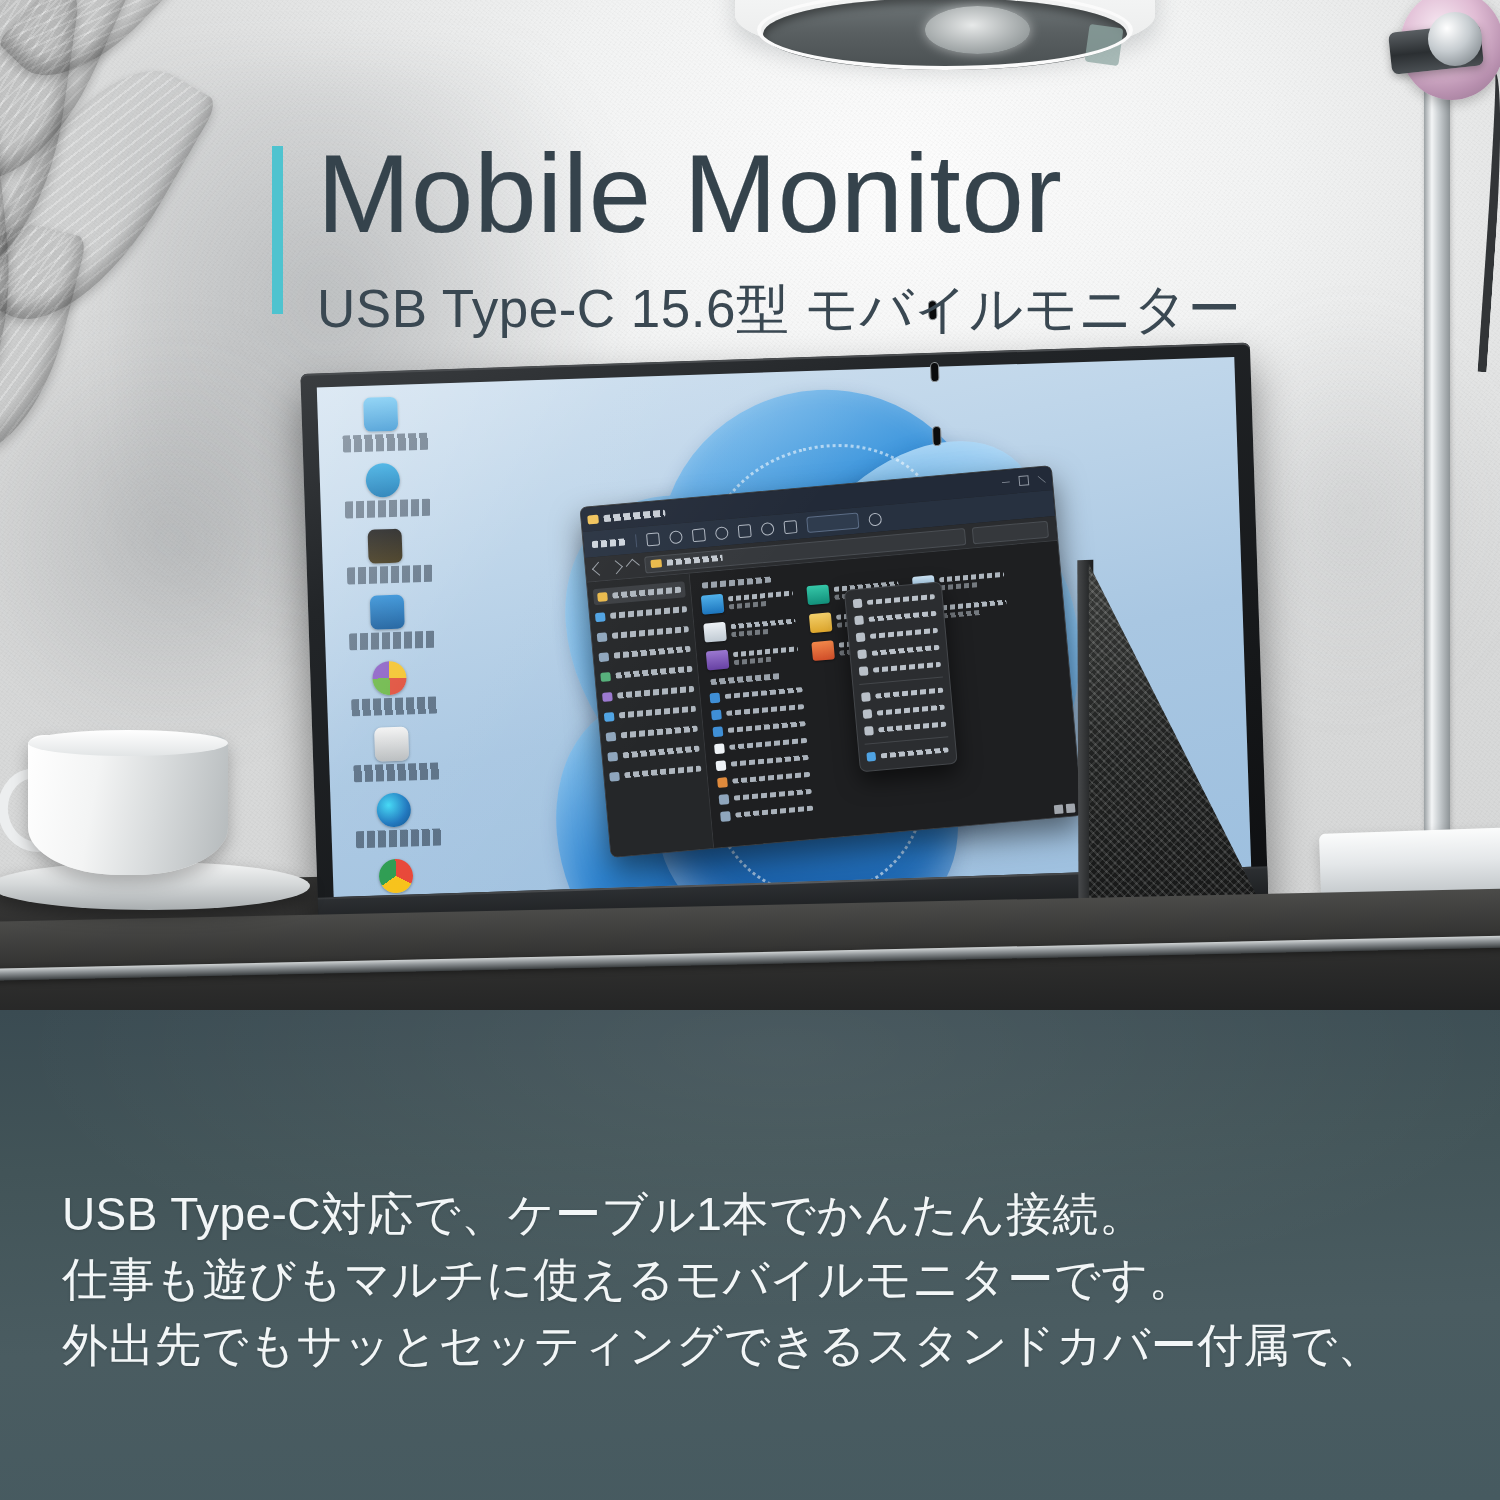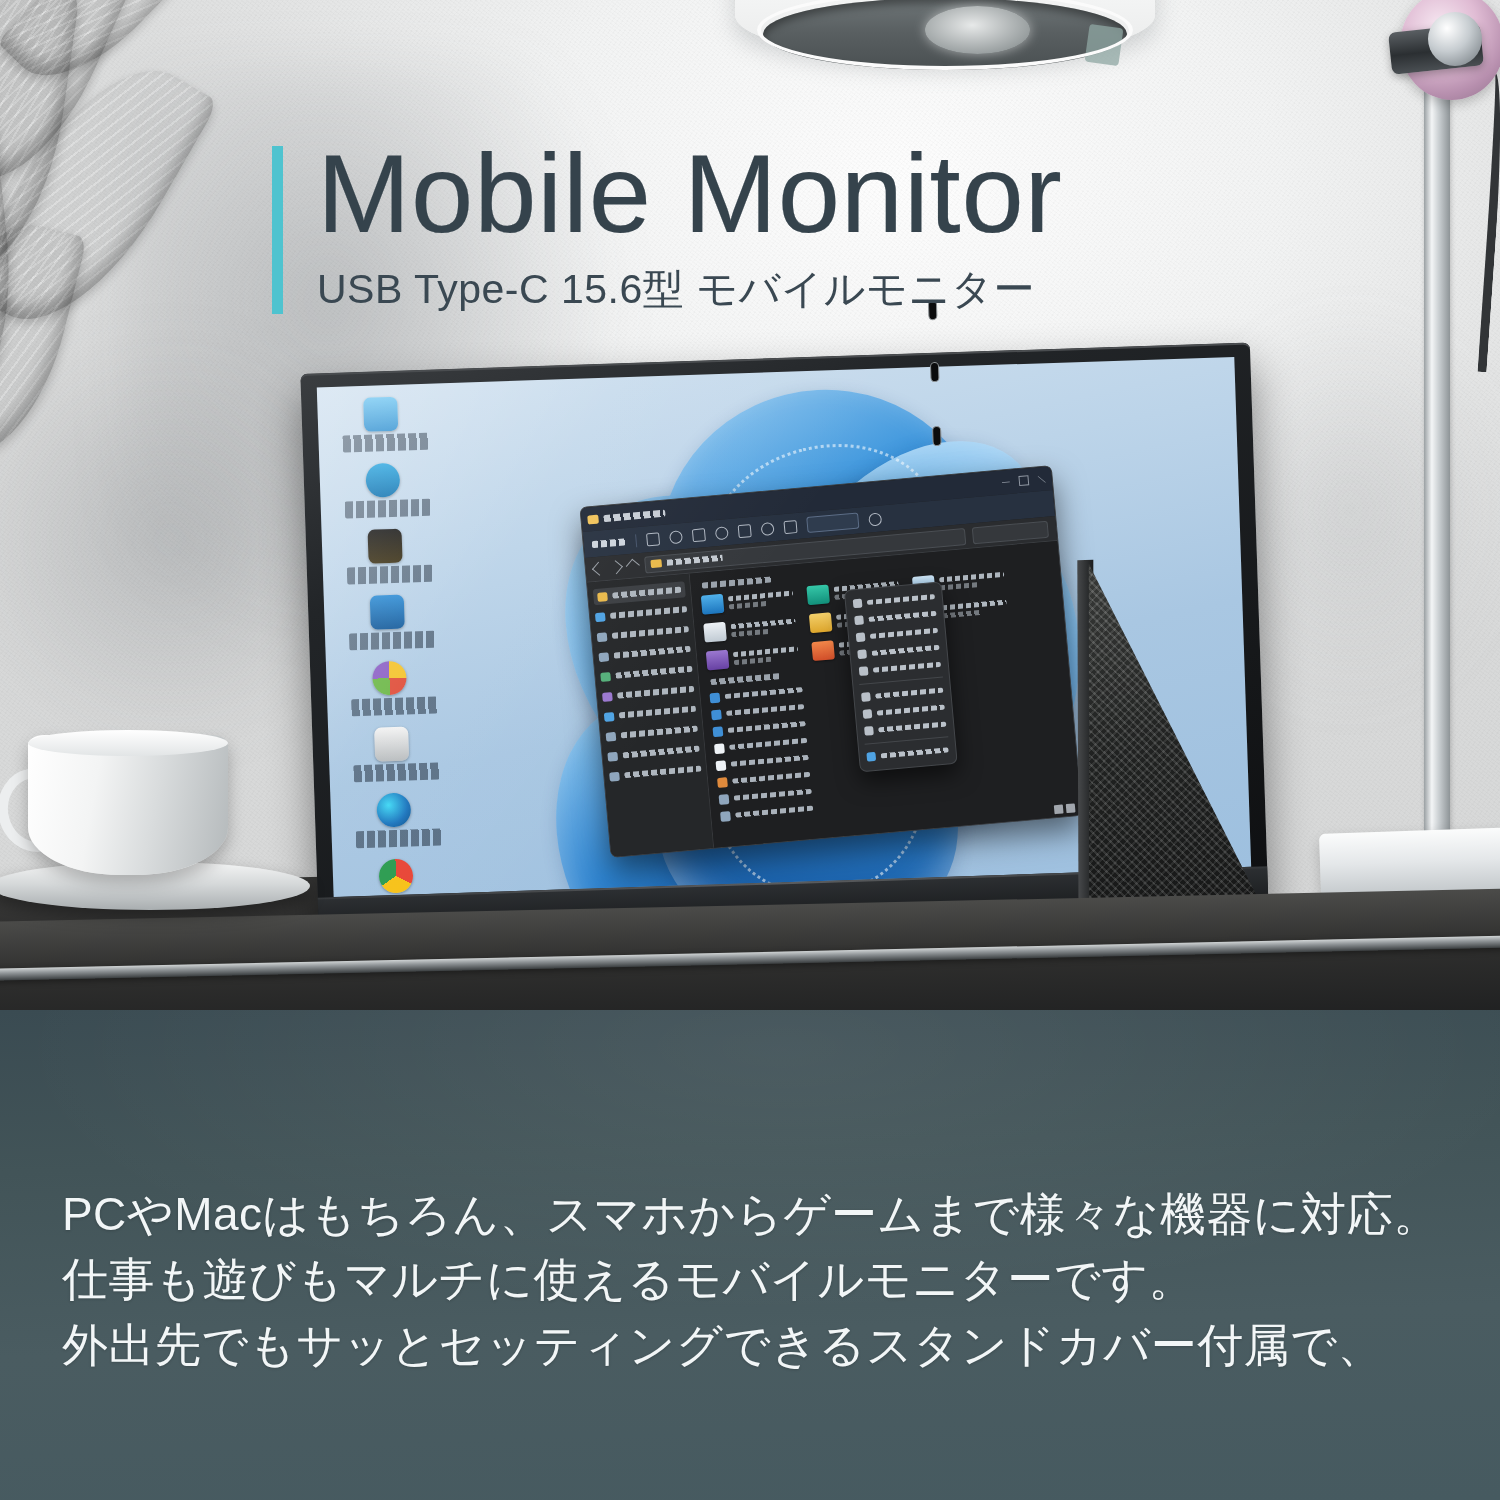--- a/index.html
+++ b/index.html
@@ -252,21 +252,21 @@
     box-shadow:0 14px 28px rgba(0,0,0,.40);}
   .stand-edge{position:absolute;left:1078px;top:560px;width:16px;height:404px;
     background:linear-gradient(90deg,#47494b,#1b1d1e);transform:rotate(-1.2deg) skewX(-1deg);}
 
   
   .titlewrap{position:absolute;left:272px;top:140px;display:flex;gap:34px;align-items:flex-start;}
   .accent{width:11px;height:168px;background:#4FC3CF;flex:none;margin-top:6px;}
   .maintitle{font-size:112px;line-height:.96;font-weight:300;color:#35434c;
     letter-spacing:.8px;font-family:"Liberation Sans","DejaVu Sans",sans-serif;
     -webkit-text-stroke:0.2px #35434c;}
-  .subtitle{margin-top:14px;font-size:41px;color:#3a4852;font-weight:400;letter-spacing:.5px;}
+  .subtitle{margin-top:26px;font-size:53px;color:#3a4852;font-weight:400;letter-spacing:.5px;}
 
   
   .bottom{position:absolute;left:0;top:1010px;width:1500px;height:490px;
     background:linear-gradient(178deg,#3a4b52 0%,#425458 30%,#4a5c61 64%,#465a60 100%);}
   .bottom-sheen{position:absolute;left:0;top:0;width:1500px;height:490px;
     background:radial-gradient(ellipse 1100px 380px at 52% 8%, rgba(255,255,255,.07), rgba(255,255,255,0) 70%);}
   .headline{position:absolute;left:64px;top:56px;font-size:92px;font-weight:700;color:#ffffff;
     letter-spacing:2px;line-height:1;text-shadow:0 2px 5px rgba(0,0,0,.20);}
   .body-copy{position:absolute;left:62px;top:172px;color:#f2f6f7;font-size:46px;line-height:1.42;
     font-weight:400;letter-spacing:.4px;text-shadow:0 1px 3px rgba(0,0,0,.18);}
@@ -611,19 +611,19 @@
       <div>
         <div class="maintitle">Mobile Monitor</div>
         <div class="subtitle">USB Type-C 15.6型 モバイルモニター</div>
       </div>
     </div>
   </div>
 
   <div class="bottom">
     <div class="bottom-sheen"></div>
     <div class="body-copy">
-      <div>PCやMacはもちろん、スマホからゲームまで様々な機器に対応。</div>
+      <div>USB Type-C対応で、ケーブル1本でかんたん接続。</div>
       <div>仕事も遊びもマルチに使えるモバイルモニターです。</div>
       <div>外出先でもサッとセッティングできるスタンドカバー付属で、</div>
     </div>
   </div>
 
 </div>
 
 </body></html>

